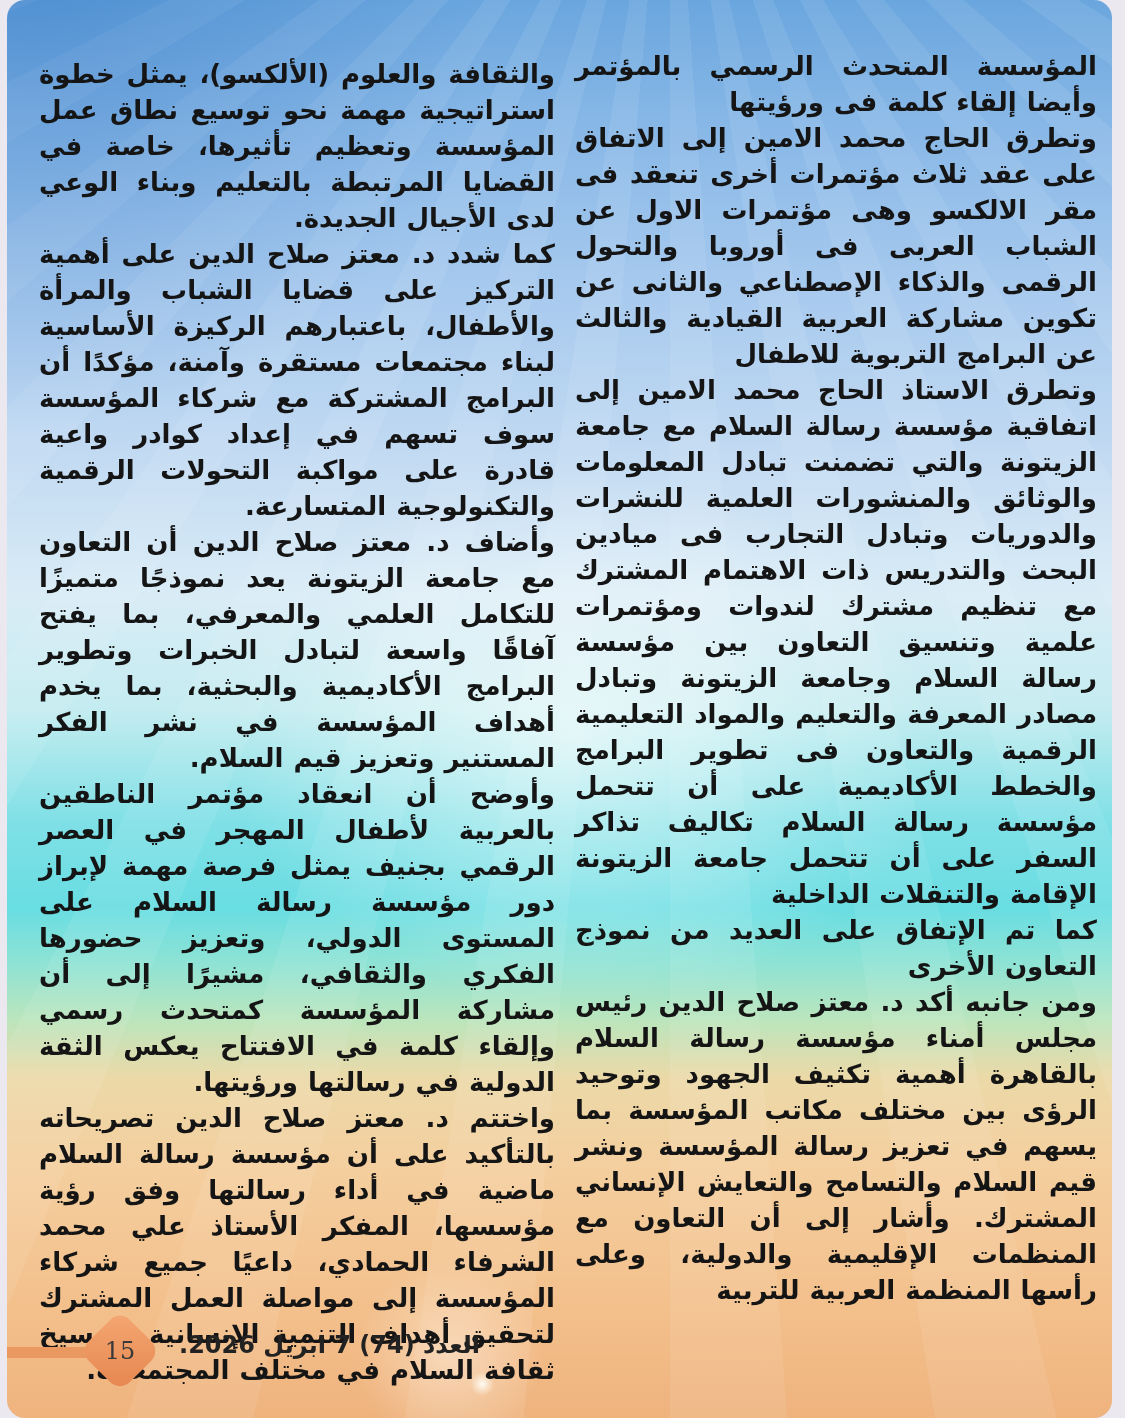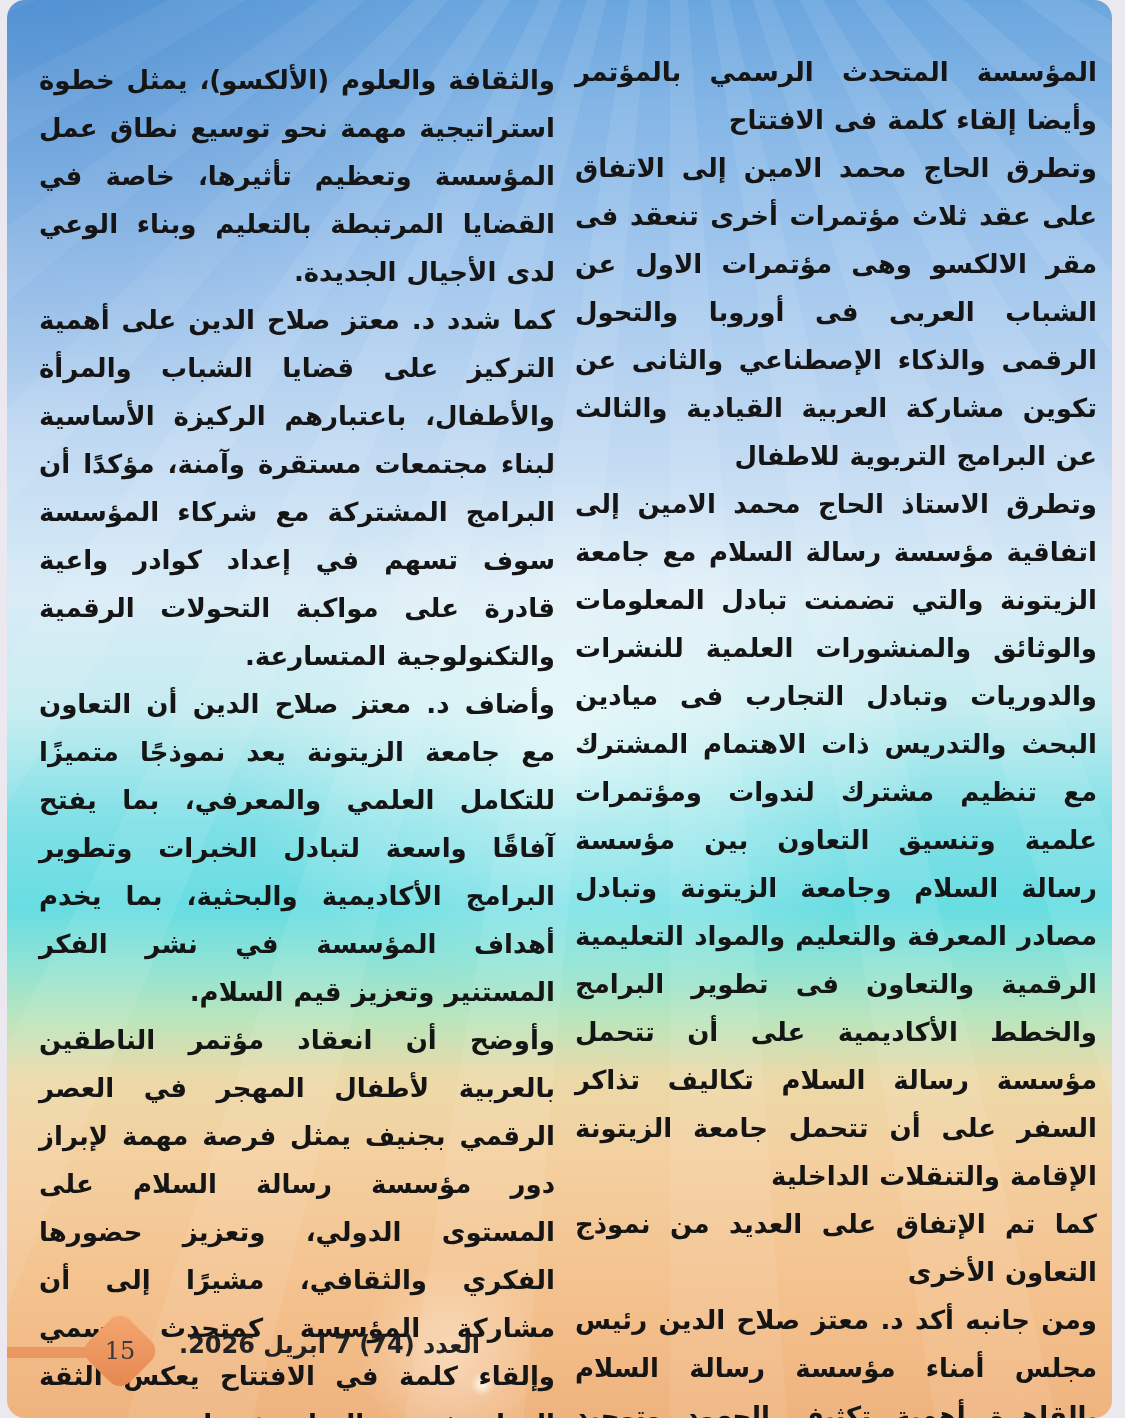--- a/index.html
+++ b/index.html
@@ -47,21 +47,21 @@
     display:flex;gap:20px;direction:rtl;
   }
   .col{direction:rtl;}
   .col-right{width:522px;}
   .col-left{width:516px;padding-top:8px;}
   .col p{
     margin:0;
     text-align:justify;
     font-weight:700;
     font-size:26px;
-    line-height:48px;
+    line-height:36px;
     color:#151515;
     word-spacing:1px;
   }
   .footer-line{
     position:absolute;left:0;top:1347px;width:83px;height:11px;
     background:#e9985f;border-radius:0 6px 6px 0;
   }
   .page-badge{
     position:absolute;left:84px;top:1322px;width:58px;height:58px;
     border-radius:14px;
@@ -83,21 +83,21 @@
 </style>
 </head>
 <body>
 
 <div class="page">
   <div class="card">
 
     <div class="columns">
 
       <div class="col col-right">
-        <p>المؤسسة المتحدث الرسمي بالمؤتمر وأيضا إلقاء كلمة فى الافتتاح</p>
+        <p>المؤسسة المتحدث الرسمي بالمؤتمر وأيضا إلقاء كلمة فى ورؤيتها</p>
         <p>وتطرق الحاج محمد الامين إلى الاتفاق على عقد ثلاث مؤتمرات أخرى تنعقد فى مقر الالكسو وهى مؤتمرات الاول عن الشباب العربى فى أوروبا والتحول الرقمى والذكاء الإصطناعي والثانى عن تكوين مشاركة العربية القيادية والثالث عن البرامج التربوية للاطفال</p>
         <p>وتطرق الاستاذ الحاج محمد الامين إلى اتفاقية مؤسسة رسالة السلام مع جامعة الزيتونة والتي تضمنت تبادل المعلومات والوثائق والمنشورات العلمية للنشرات والدوريات وتبادل التجارب فى ميادين البحث والتدريس ذات الاهتمام المشترك مع تنظيم مشترك لندوات ومؤتمرات علمية وتنسيق التعاون بين مؤسسة رسالة السلام وجامعة الزيتونة وتبادل مصادر المعرفة والتعليم والمواد التعليمية الرقمية والتعاون فى تطوير البرامج والخطط الأكاديمية على أن تتحمل مؤسسة رسالة السلام تكاليف تذاكر السفر على أن تتحمل جامعة الزيتونة الإقامة والتنقلات الداخلية</p>
         <p>كما تم الإتفاق على العديد من نموذج التعاون الأخرى</p>
         <p>ومن جانبه أكد د. معتز صلاح الدين رئيس مجلس أمناء مؤسسة رسالة السلام بالقاهرة أهمية تكثيف الجهود وتوحيد الرؤى بين مختلف مكاتب المؤسسة بما يسهم في تعزيز رسالة المؤسسة ونشر قيم السلام والتسامح والتعايش الإنساني المشترك. وأشار إلى أن التعاون مع المنظمات الإقليمية والدولية، وعلى رأسها المنظمة العربية للتربية</p>
       </div>
 
       <div class="col col-left">
         <p>والثقافة والعلوم (الألكسو)، يمثل خطوة استراتيجية مهمة نحو توسيع نطاق عمل المؤسسة وتعظيم تأثيرها، خاصة في القضايا المرتبطة بالتعليم وبناء الوعي لدى الأجيال الجديدة.</p>
         <p>كما شدد د. معتز صلاح الدين على أهمية التركيز على قضايا الشباب والمرأة والأطفال، باعتبارهم الركيزة الأساسية لبناء مجتمعات مستقرة وآمنة، مؤكدًا أن البرامج المشتركة مع شركاء المؤسسة سوف تسهم في إعداد كوادر واعية قادرة على مواكبة التحولات الرقمية والتكنولوجية المتسارعة.</p>
         <p>وأضاف د. معتز صلاح الدين أن التعاون مع جامعة الزيتونة يعد نموذجًا متميزًا للتكامل العلمي والمعرفي، بما يفتح آفاقًا واسعة لتبادل الخبرات وتطوير البرامج الأكاديمية والبحثية، بما يخدم أهداف المؤسسة في نشر الفكر المستنير وتعزيز قيم السلام.</p>

